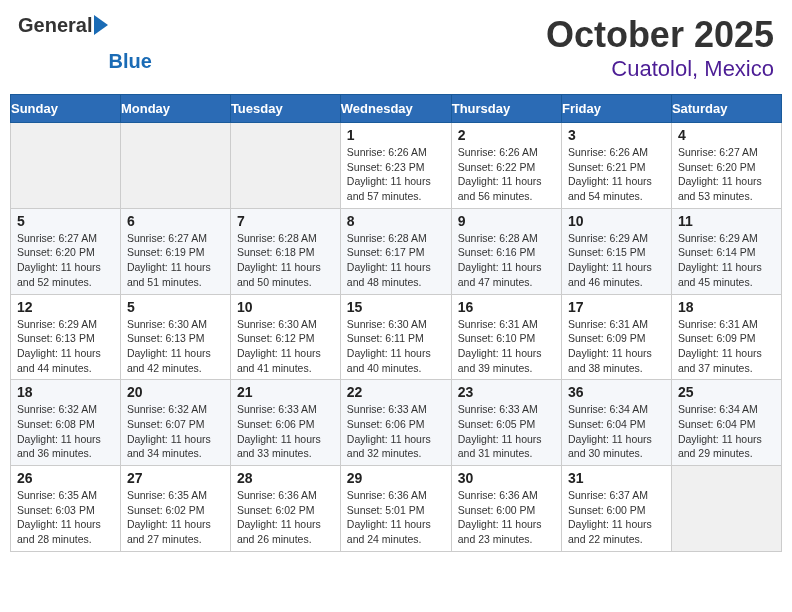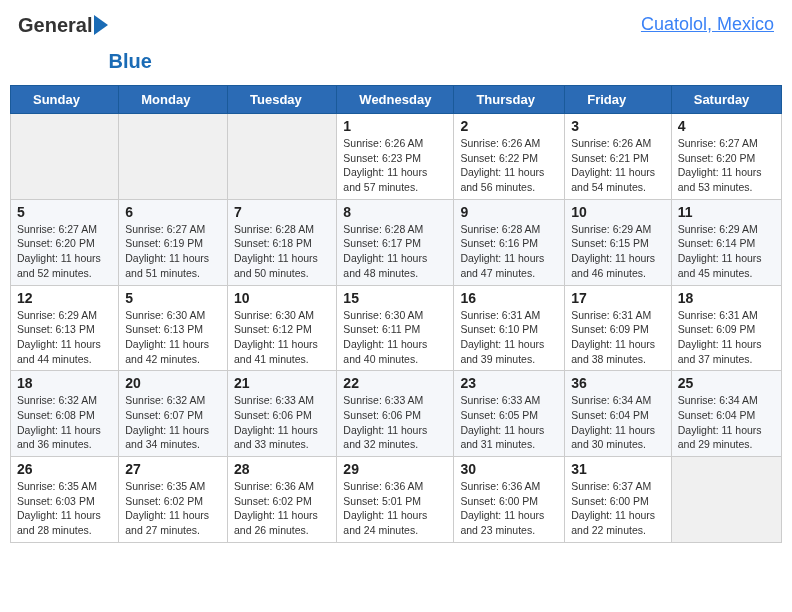--- a/index.html
+++ b/index.html
@@ -48,34 +48,33 @@
     }
     .title-section {
       text-align: right;
     }
     .month-title {
       font-size: 36px;
       font-weight: bold;
       color: #333;
     }
     .location {
-      font-size: 18px;
-      color: #3b82f6;
-      text-decoration: underline;
+      font-size: 22px;
+      color: #4c1d95;
     }
     .calendar {
       width: 100%;
       border-collapse: collapse;
       border: 1px solid #ccc;
     }
     .calendar th {
       background-color: #2b6bb5;
       color: #fff;
       text-align: left;
-      padding: 6px 22px;
+      padding: 6px 0;
       font-size: 13px;
       border: 1px solid #1a5a9a;
     }
     .calendar td {
       border: 1px solid #ccc;
       vertical-align: top;
       padding: 4px 6px;
       width: 113px;
       min-height: 80px;
       background: #fff;
@@ -103,20 +102,21 @@
 
 <div class="header">
   <div class="logo">
     <div class="logo-text">
       <span class="logo-general">General</span>
       <div class="logo-arrow"></div>
     </div>
     <span class="logo-blue">Blue</span>
   </div>
   <div class="title-section">
+    <div class="month-title">October 2025</div>
     <div class="location">Cuatolol, Mexico</div>
   </div>
 </div>
 
 <table class="calendar">
   <thead>
     <tr>
     <th>Sunday</th>
         <th>Monday</th>
         <th>Tuesday</th>

